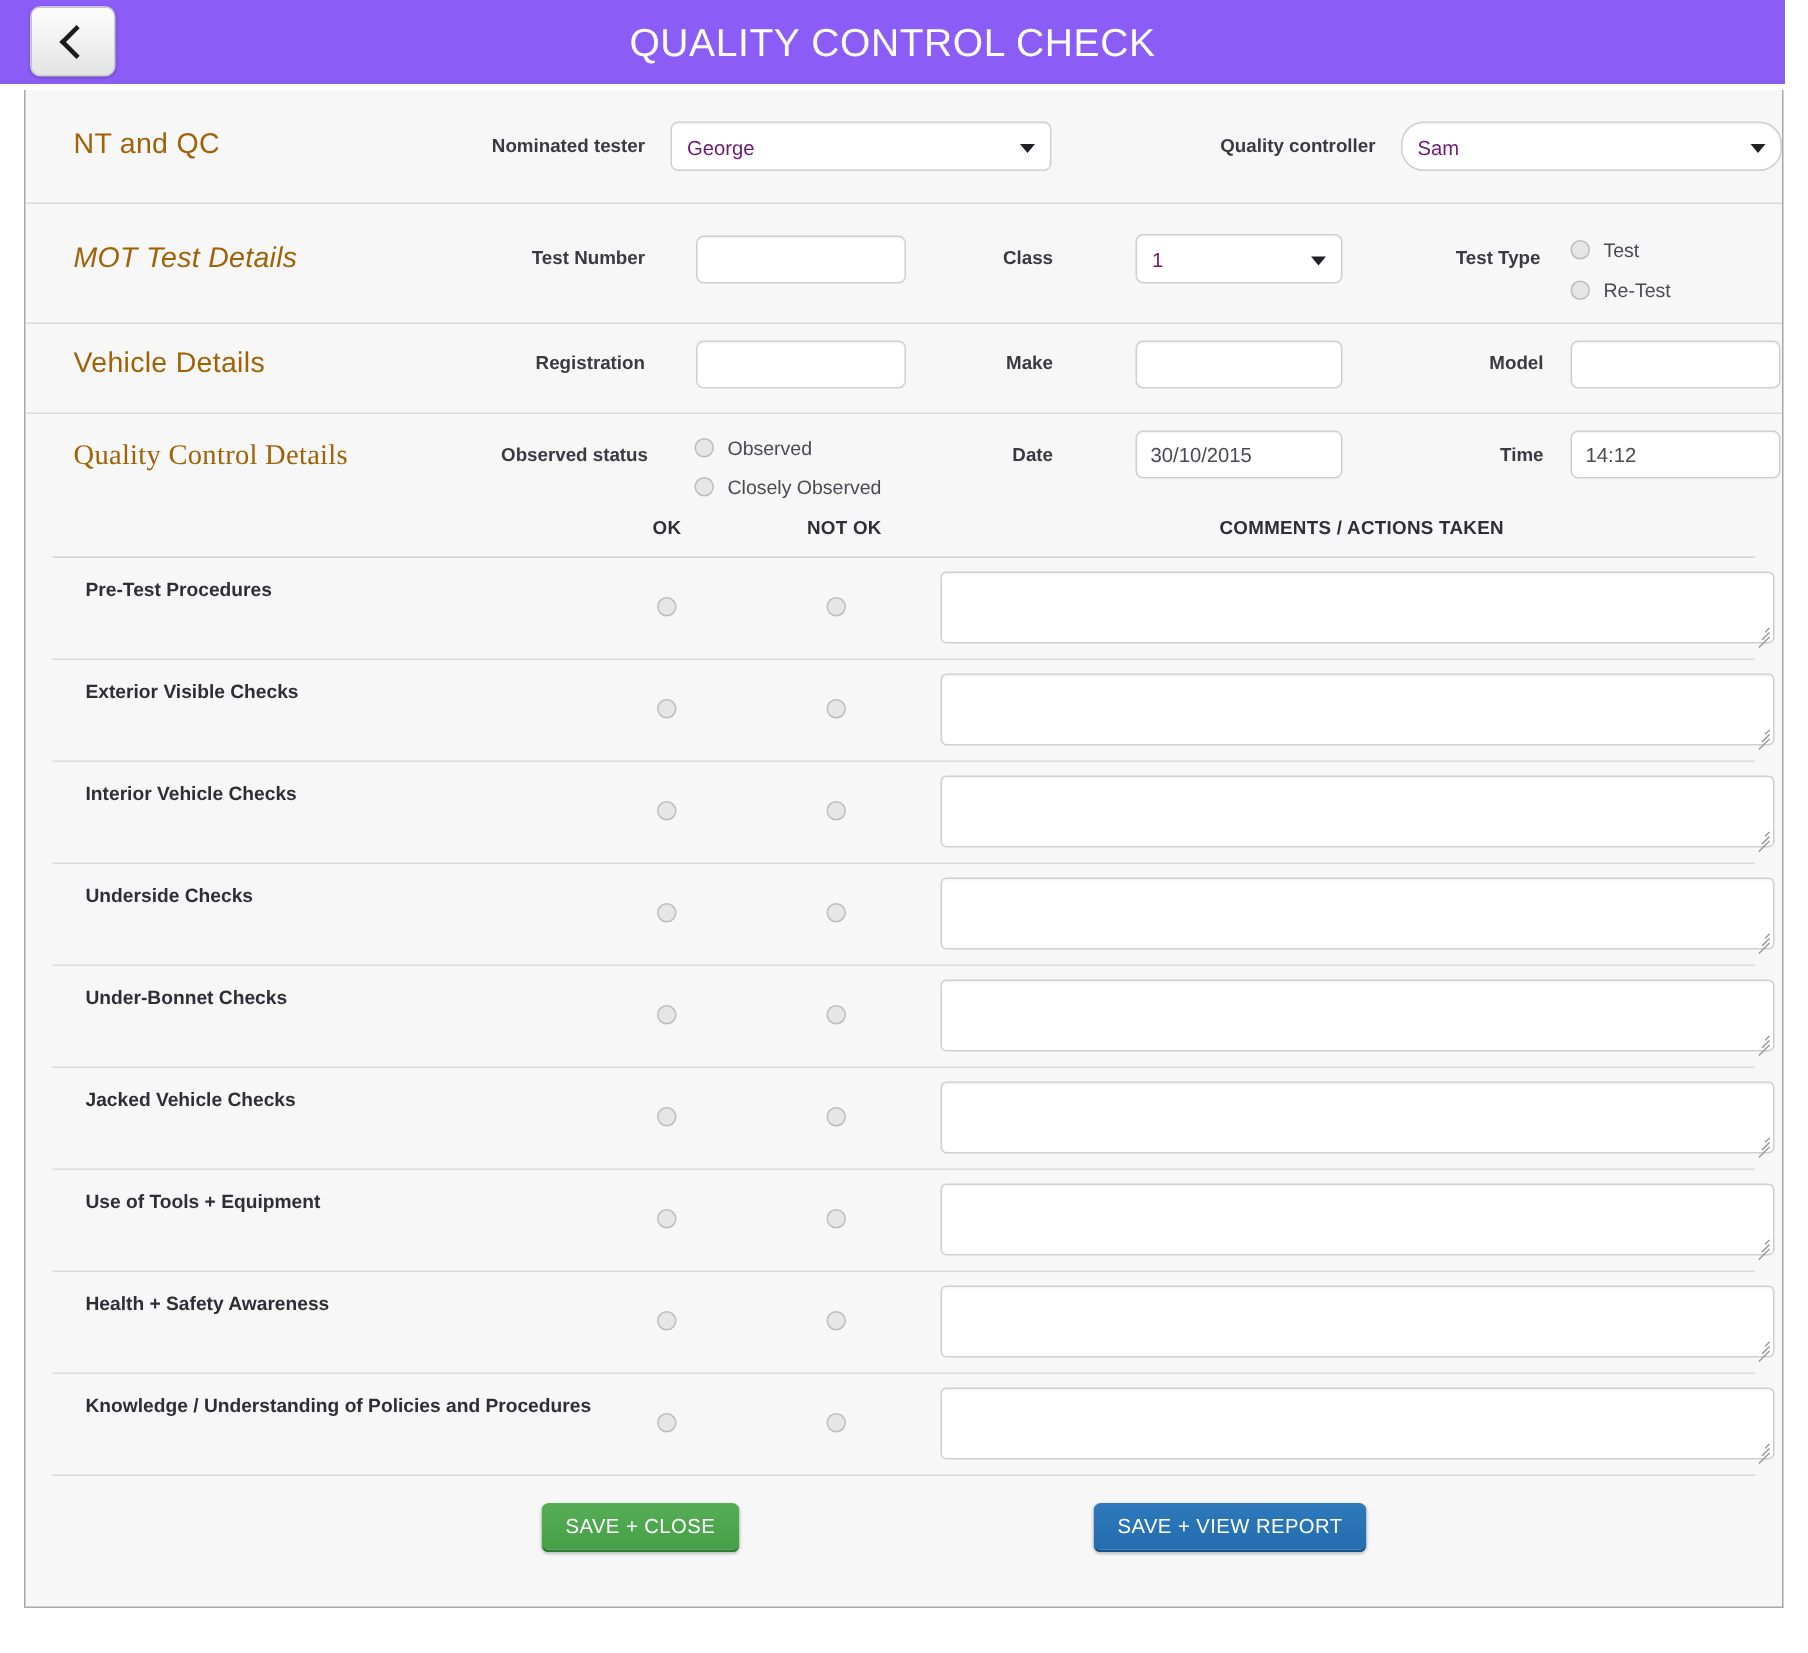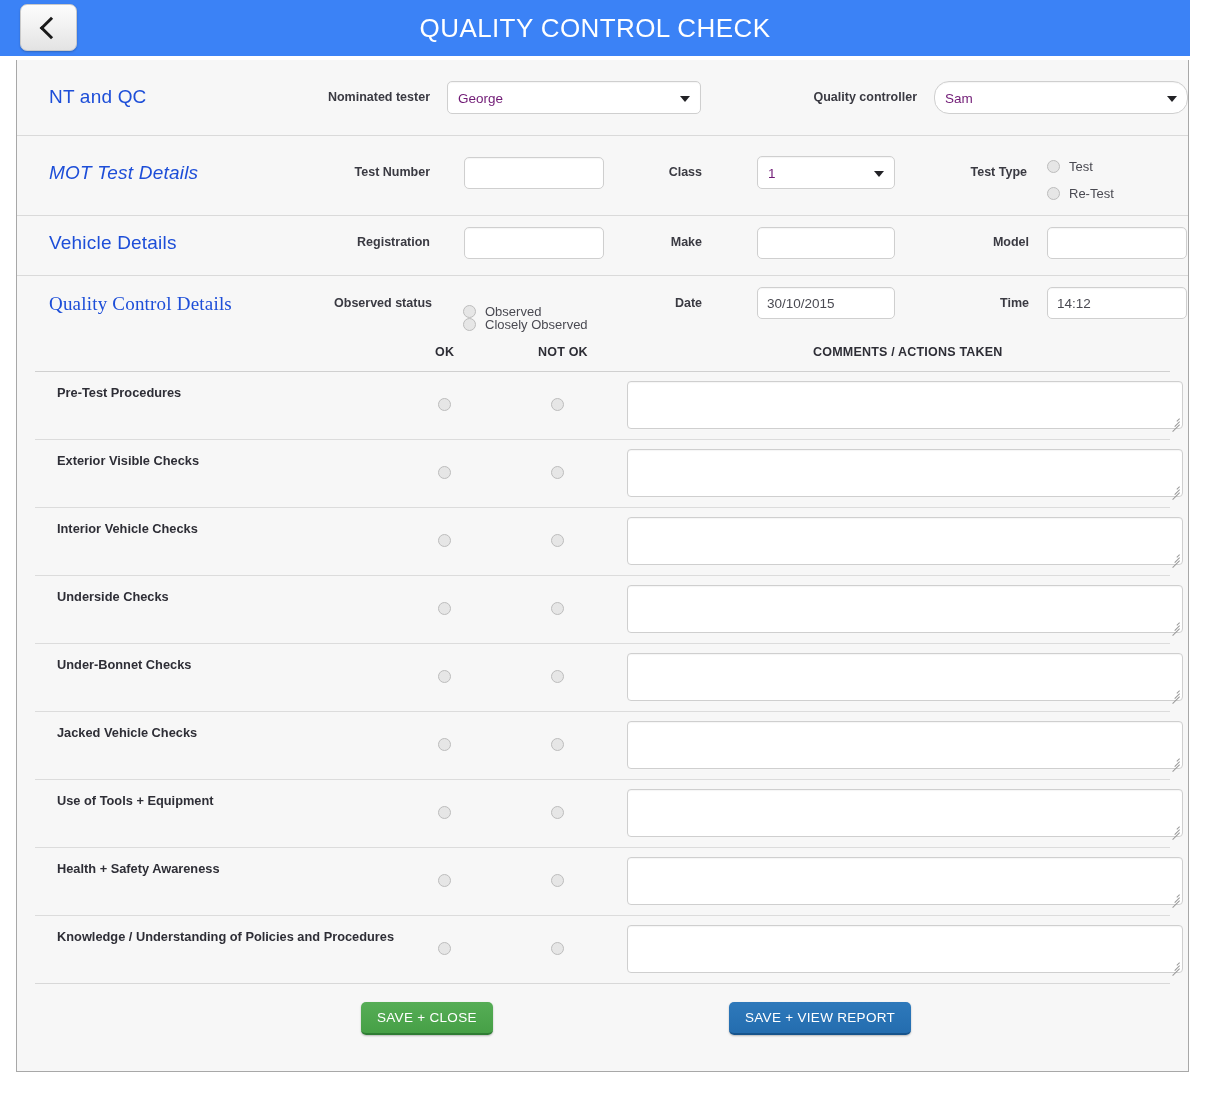--- a/index.html
+++ b/index.html
@@ -22,21 +22,21 @@
     height: 1102px;
   }
 
   
   .titlebar {
     position: absolute;
     left: 0;
     top: 0;
     width: 1190px;
     height: 56px;
-    background: #3b82f6;
+    background: #8b5cf6;
   }
   .title-text {
     position: absolute;
     left: 0;
     right: 0;
     top: 0;
     height: 56px;
     line-height: 56px;
     text-align: center;
     color: #ffffff;
@@ -88,21 +88,21 @@
     position: relative;
     box-sizing: border-box;
     padding: 0 18px;
     border-bottom: 1px solid #dadada;
   }
   .section.no-rule { border-bottom: none; }
 
   .section-title {
     font-size: 19px;
     font-weight: 400;
-    color: #1d4ed8;
+    color: #a16207;
     letter-spacing: 0.2px;
     white-space: nowrap;
   }
 
   .flabel {
     font-size: 12.5px;
     font-weight: bold;
     color: #3a3a42;
     white-space: nowrap;
     text-align: right;
@@ -356,21 +356,21 @@
       <input class="txtinput" type="text" style="position: absolute; left: 740px; top: 11px; width: 138px;" value="">
 
       <div class="flabel" style="position:absolute;left:912px;top:19px;width:100px;">Model</div>
       <input class="txtinput" type="text" style="position: absolute; left: 1030px; top: 11px; width: 140px;" value="">
     </div>
 
     <div class="section no-rule" style="height:63px;">
       <div class="section-title" style="position:absolute;left:32px;top:17px;font-family:Liberation Serif, serif;">Quality Control Details</div>
 
       <div class="flabel" style="position:absolute;left:265px;top:20px;width:150px;">Observed status</div>
-      <div class="radio-row" style="position:absolute;left:446px;top:28px;">
+      <div class="radio-row" style="position:absolute;left:446px;top:15px;">
         <span class="radio-dot"></span>
         <span class="radio-text">Observed</span>
       </div>
       <div class="radio-row" style="position:absolute;left:446px;top:41px;">
         <span class="radio-dot"></span>
         <span class="radio-text">Closely Observed</span>
       </div>
 
       <div class="flabel" style="position:absolute;left:620px;top:20px;width:65px;">Date</div>
       <input class="txtinput" type="text" style="position: absolute; left: 740px; top: 11px; width: 138px;" value="30/10/2015">

